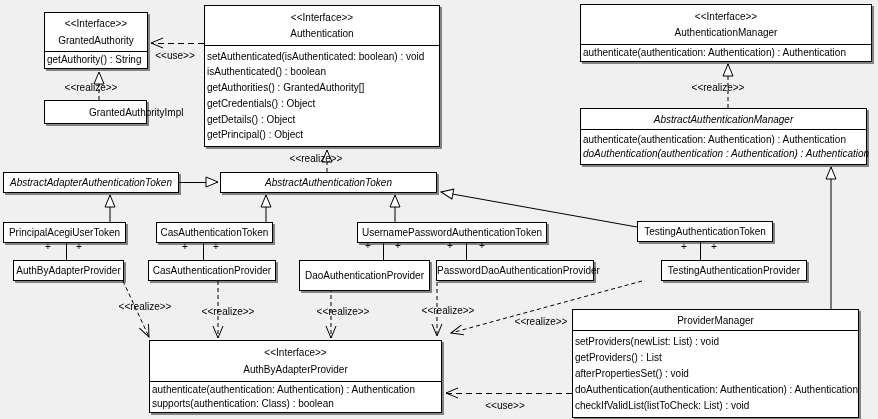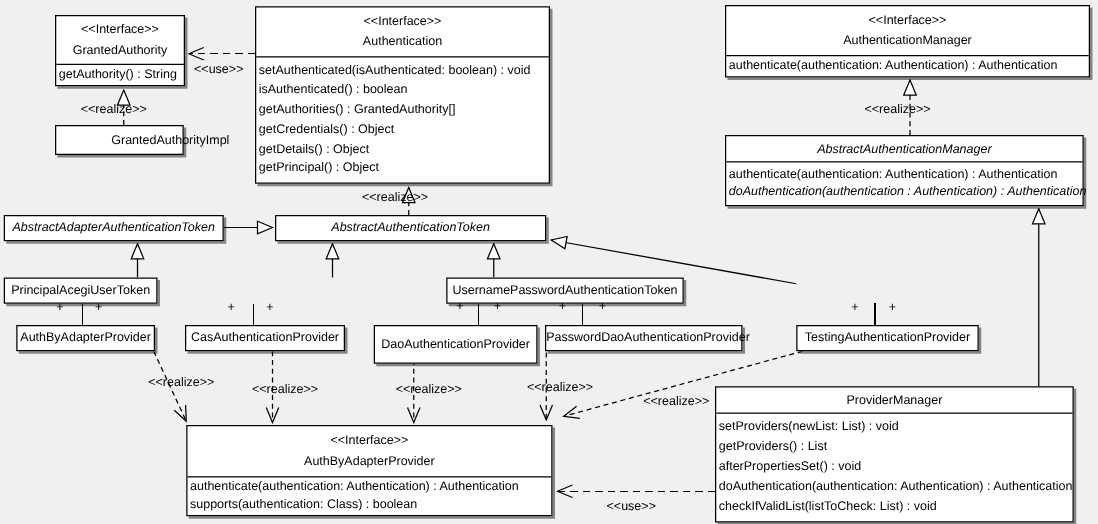--- a/index.html
+++ b/index.html
@@ -127,46 +127,56 @@
     <div class="uml-box" style="left: 220px; top: 172px; width: 217px; height: 21px;">
       <div class="uml-head fill">
         <div class="uml-name it">AbstractAuthenticationToken</div>
       </div>
     </div>
     <div class="uml-box" style="left: 3px; top: 222px; width: 123px; height: 21px;">
       <div class="uml-head fill">
         <div class="uml-name">PrincipalAcegiUserToken</div>
       </div>
     </div>
+    <div class="uml-box" style="left: 156px; top: 222px; width: 117px; height: 21px;">
+      <div class="uml-head fill">
+        <div class="uml-name">CasAuthenticationToken</div>
+      </div>
+    </div>
     <div class="uml-box" style="left: 357px; top: 222px; width: 190px; height: 21px;">
       <div class="uml-head fill">
         <div class="uml-name">UsernamePasswordAuthenticationToken</div>
       </div>
     </div>
+    <div class="uml-box" style="left: 637px; top: 221px; width: 136px; height: 21px;">
+      <div class="uml-head fill">
+        <div class="uml-name">TestingAuthenticationToken</div>
+      </div>
+    </div>
     <div class="uml-box" style="left: 13px; top: 260px; width: 111px; height: 21px;">
       <div class="uml-head fill">
         <div class="uml-name">AuthByAdapterProvider</div>
       </div>
     </div>
     <div class="uml-box" style="left: 148px; top: 260px; width: 128px; height: 21px;">
       <div class="uml-head fill">
         <div class="uml-name">CasAuthenticationProvider</div>
       </div>
     </div>
     <div class="uml-box" style="left: 299px; top: 260px; width: 131px; height: 31px;">
       <div class="uml-head fill">
         <div class="uml-name">DaoAuthenticationProvider</div>
       </div>
     </div>
     <div class="uml-box" style="left: 436px; top: 260px; width: 158px; height: 21px;">
       <div class="uml-head fill">
         <div class="uml-name">PasswordDaoAuthenticationProvider</div>
       </div>
     </div>
-    <div class="uml-box" style="left: 637px; top: 260px; width: 146px; height: 21px;">
+    <div class="uml-box" style="left: 661px; top: 260px; width: 146px; height: 21px;">
       <div class="uml-head fill">
         <div class="uml-name">TestingAuthenticationProvider</div>
       </div>
     </div>
     <div class="uml-box" style="left: 149px; top: 340px; width: 293px; height: 73px;">
       <div class="uml-head with-sep" style="height: 40px;">
         <div class="uml-stereo">&lt;&lt;Interface&gt;&gt;</div>
         <div class="uml-name">AuthByAdapterProvider</div>
       </div>
       <div class="uml-methods">

